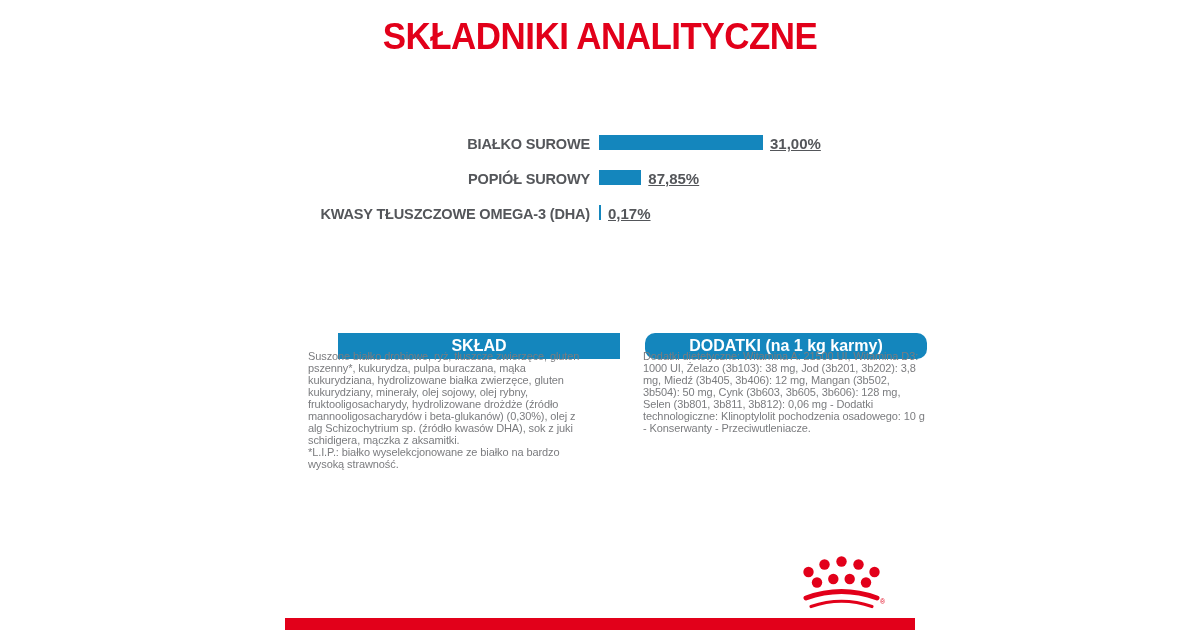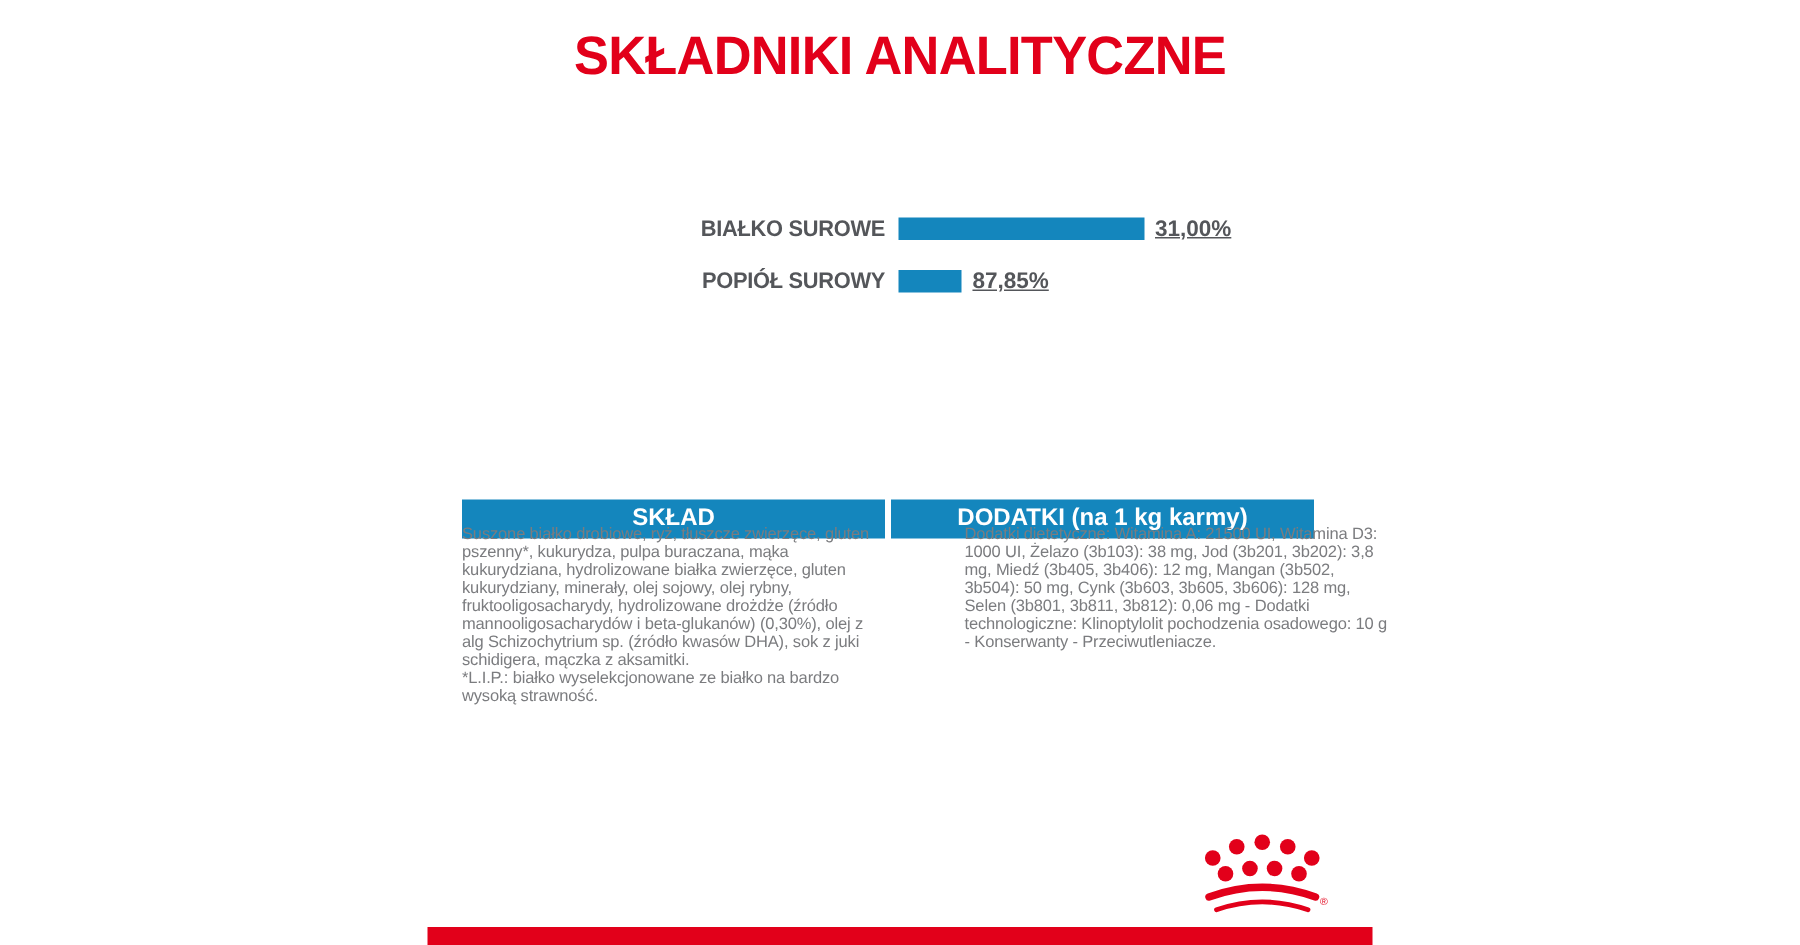--- a/index.html
+++ b/index.html
@@ -24,21 +24,21 @@
     letter-spacing: -0.5px;
     color: var(--red);
     transform: scaleX(0.97);
     white-space: nowrap;
   }
   
   .chart {
     position: absolute; left: 0; top: 135px; width: 630px;
   }
   .chart-row {
-    display: flex; align-items: center;
+    display: flex; 
     height: 34.8px;
   }
   .chart-label {
     width: 305px; flex: 0 0 305px;
     text-align: right;
     font-size: 15px; font-weight: bold;
     letter-spacing: -0.2px;
     color: var(--gray-dark);
     transform-origin: right center;
     transform: scaleX(0.97);
@@ -57,23 +57,24 @@
     text-decoration: underline;
   }
   
   .section-header {
     position: absolute; top: 333px; height: 26px; width: 282px;
     background: var(--blue);
     color: #ffffff;
     font-size: 16px; font-weight: bold;
     display: flex; align-items: center; justify-content: center;
     white-space: nowrap;
+    margin-left: 30px;
   }
   .section-header.left  { left: 23px; }
-  .section-header.right { left: 309px; }
+  .section-header.right { left: 330px; border-radius: 10px; }
   .section-body {
     position: absolute; top: 350px; width: 284px;
     font-size: 11px; line-height: 12px;
     letter-spacing: -0.1px;
     color: var(--gray-body);
   }
   .section-body.left  { left: 23px; }
   .section-body.right { left: 326px; margin-left: 32px; }
   .section-body p { margin: 0; }
   
@@ -100,20 +101,25 @@
     <div class="chart-row">
           <div class="chart-label">BIAŁKO SUROWE</div>
           <div class="chart-bar" style="width: 164px; background: rgb(20, 134, 189);"></div>
           <div class="chart-value">31,00%</div>
         </div>
         <div class="chart-row">
           <div class="chart-label">POPIÓŁ SUROWY</div>
           <div class="chart-bar" style="width: 42.3226px; background: rgb(20, 134, 189);"></div>
           <div class="chart-value">87,85%</div>
         </div>
+        <div class="chart-row">
+          <div class="chart-label">KWASY TŁUSZCZOWE OMEGA-3 (DHA)</div>
+          <div class="chart-bar" style="width: 2px; background: rgb(20, 134, 189);"></div>
+          <div class="chart-value">0,17%</div>
+        </div>
       </div>
 
     <div class="section-header left">SKŁAD</div>
 
     <div class="section-header right">DODATKI (na 1 kg karmy)</div>
 
     <div class="section-body left">
       <p>Suszone białko drobiowe, ryż, tłuszcze zwierzęce, gluten pszenny*, kukurydza, pulpa buraczana, mąka kukurydziana, hydrolizowane białka zwierzęce, gluten kukurydziany, minerały, olej sojowy, olej rybny, fruktooligosacharydy, hydrolizowane drożdże (źródło mannooligosacharydów i beta-glukanów) (0,30%), olej z alg Schizochytrium sp. (źródło kwasów DHA), sok z juki schidigera, mączka z aksamitki.</p>
       <p>*L.I.P.: białko wyselekcjonowane ze białko na bardzo wysoką strawność.</p>
     </div>

